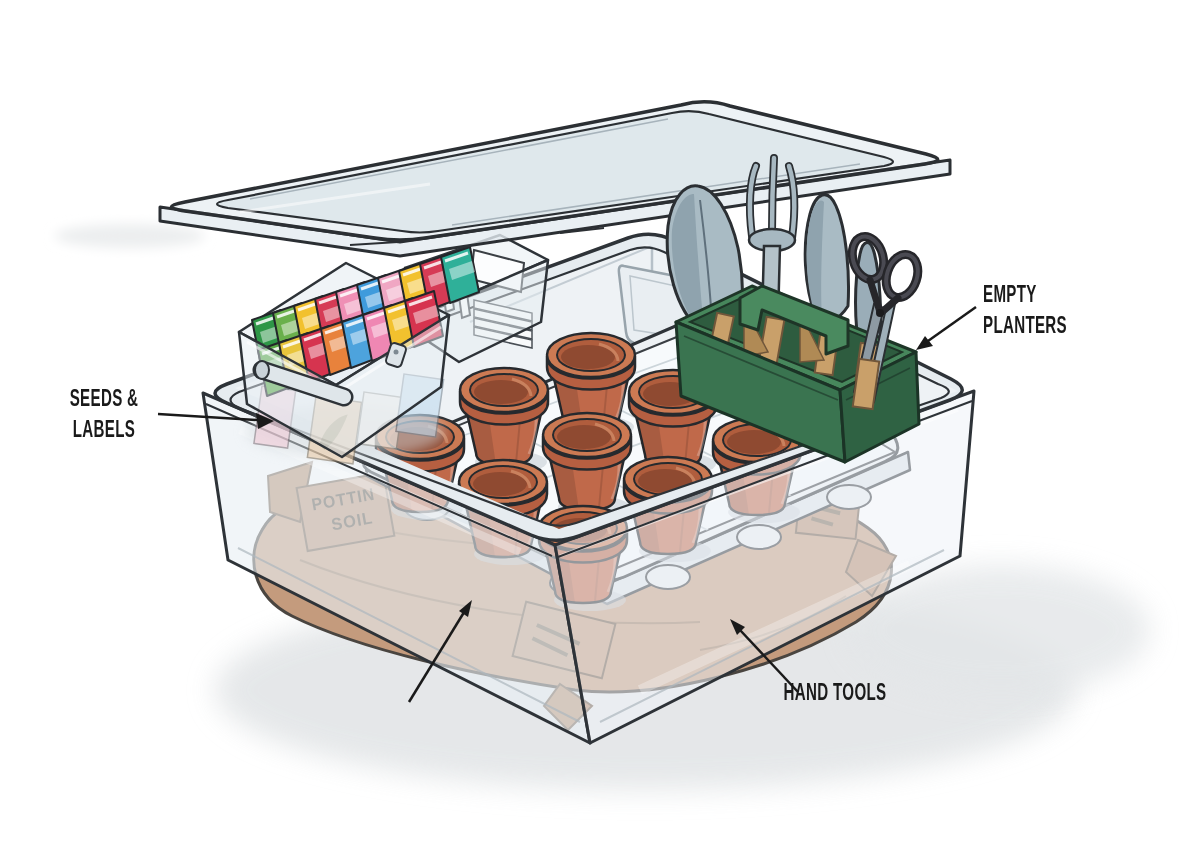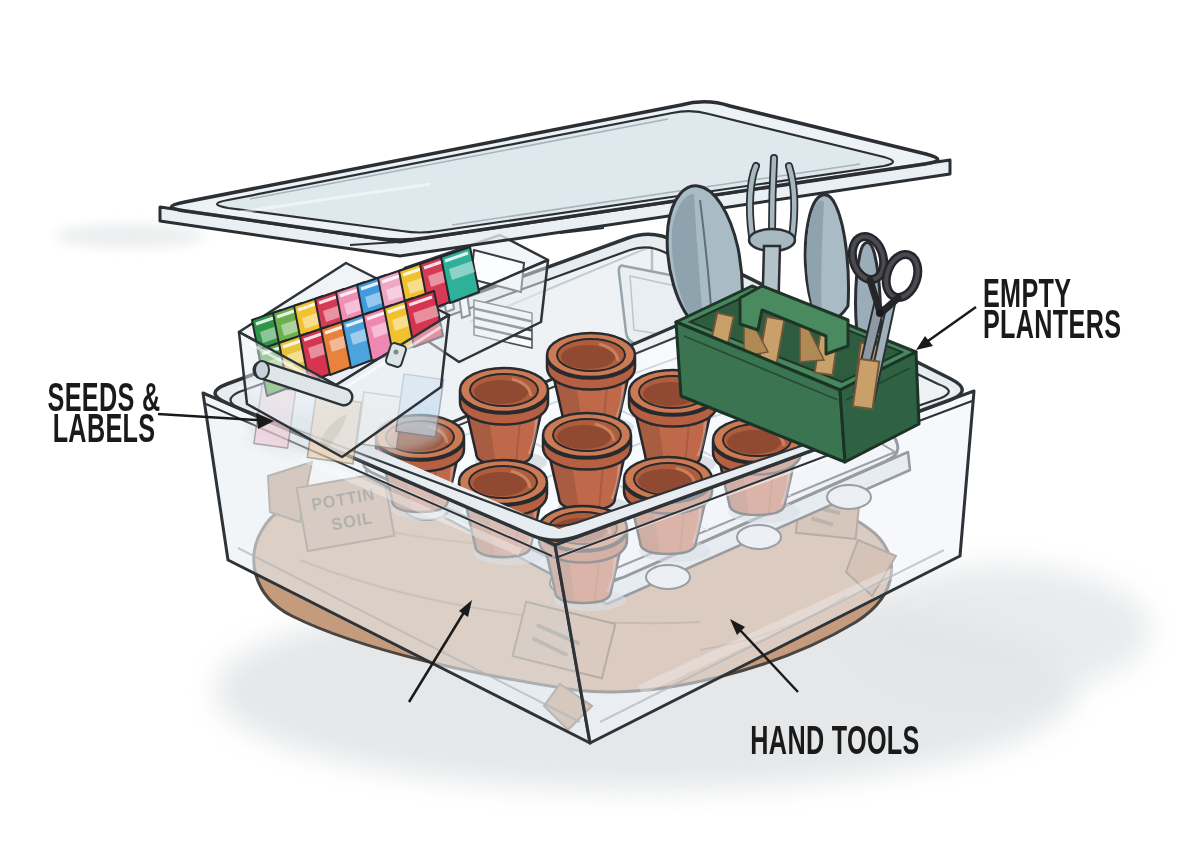--- a/index.html
+++ b/index.html
@@ -1,19 +1,19 @@
 <!DOCTYPE html>
 <html><head>
 <meta charset="utf-8">
 <style>
   html,body{margin:0;padding:0;background:#ffffff;}
   .stage{position:relative;width:1184px;height:864px;overflow:hidden;background:#ffffff;
          font-family:"Liberation Sans",sans-serif;}
   .stage svg{position:absolute;left:0;top:0;}
-  .callout{position:absolute;color:#1a1a1a;font-weight:bold;font-size:40px;line-height:31px;}
+  .callout{position:absolute;color:#1a1a1a;font-weight:bold;font-size:24px;line-height:31px;}
   .callout .ln{display:block;transform:scaleX(0.63);letter-spacing:0.5px;white-space:nowrap;}
   .c-center{text-align:center;}
   .c-center .ln{transform-origin:50% 50%;}
   .c-left .ln{transform-origin:0 50%;}
 </style>
 </head>
 <body>
 
 <div class="stage">
 
@@ -293,17 +293,17 @@
   <span class="ln">SEEDS &amp;</span>
   <span class="ln">LABELS</span>
 </div>
 
 <div class="callout c-left" style="left:983px; top:278px; width:200px;">
   <span class="ln">EMPTY</span>
   <span class="ln">PLANTERS</span>
 </div>
 
 
-<div class="callout c-center" style="left:675px; top:725px; width:320px;text-align:center;">
+<div class="callout c-center" style="left:675px; top:676px; width:320px;text-align:center;">
   <span class="ln">HAND TOOLS</span>
 </div>
 
 </div>
 
 </body></html>

